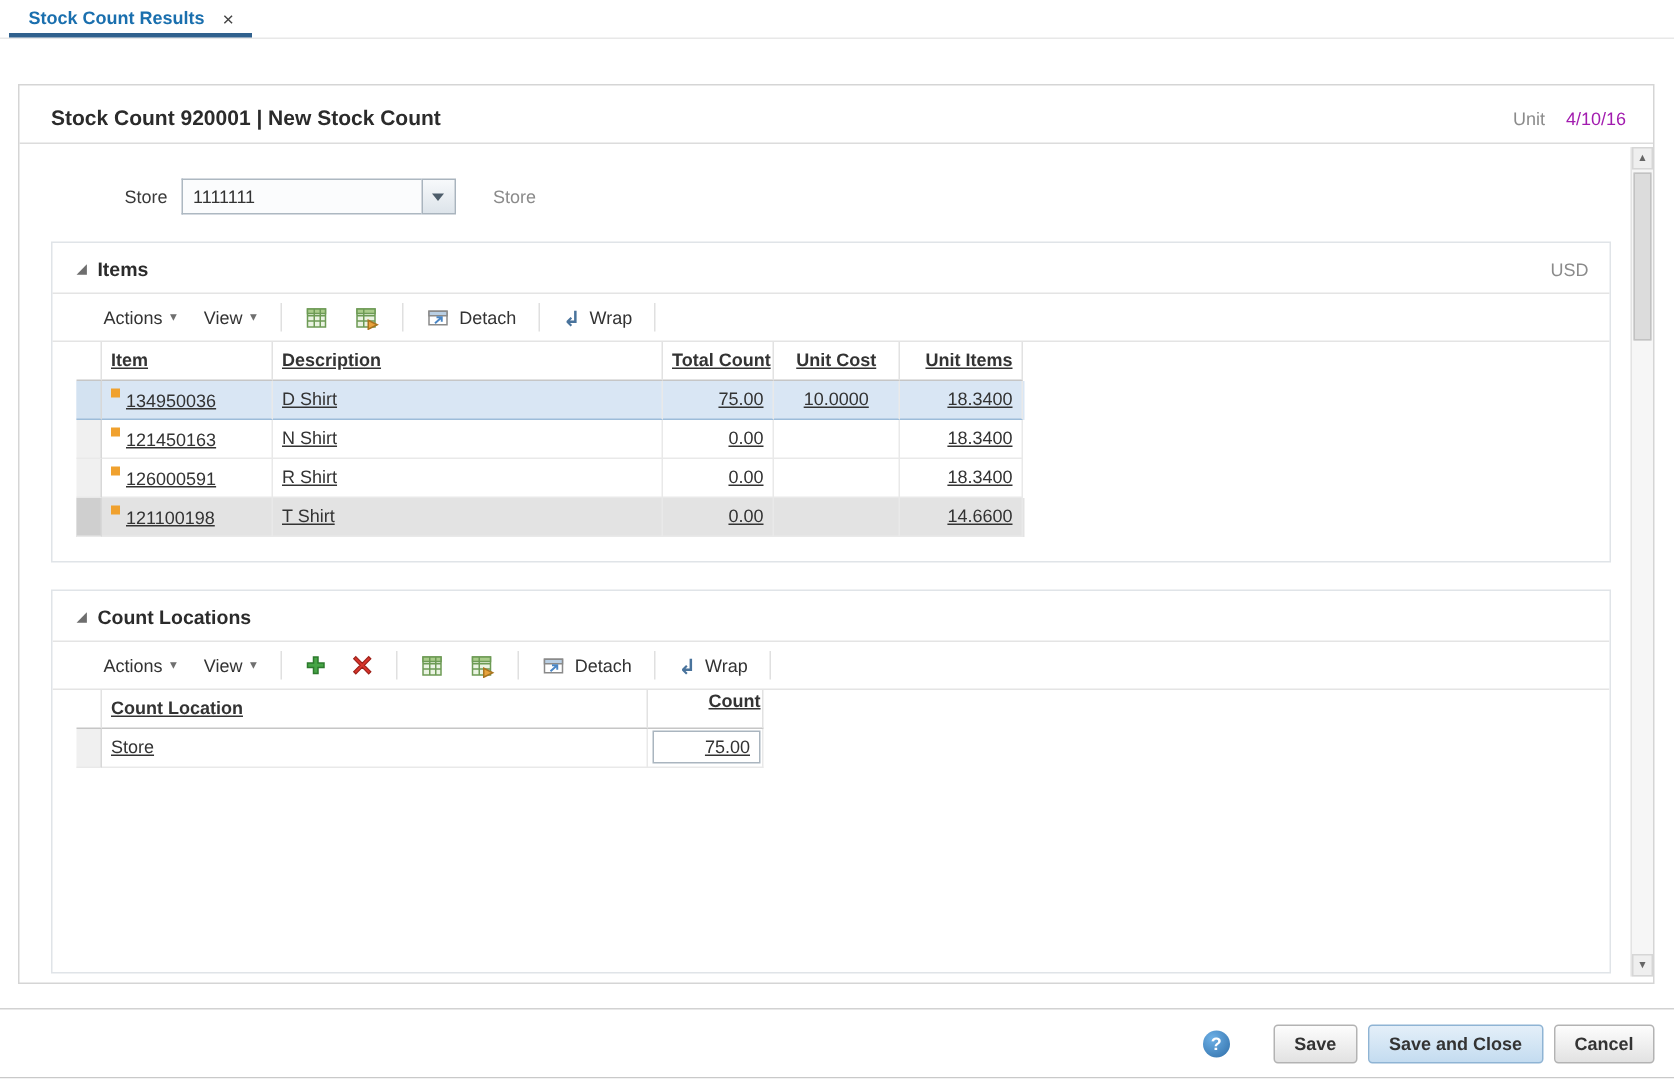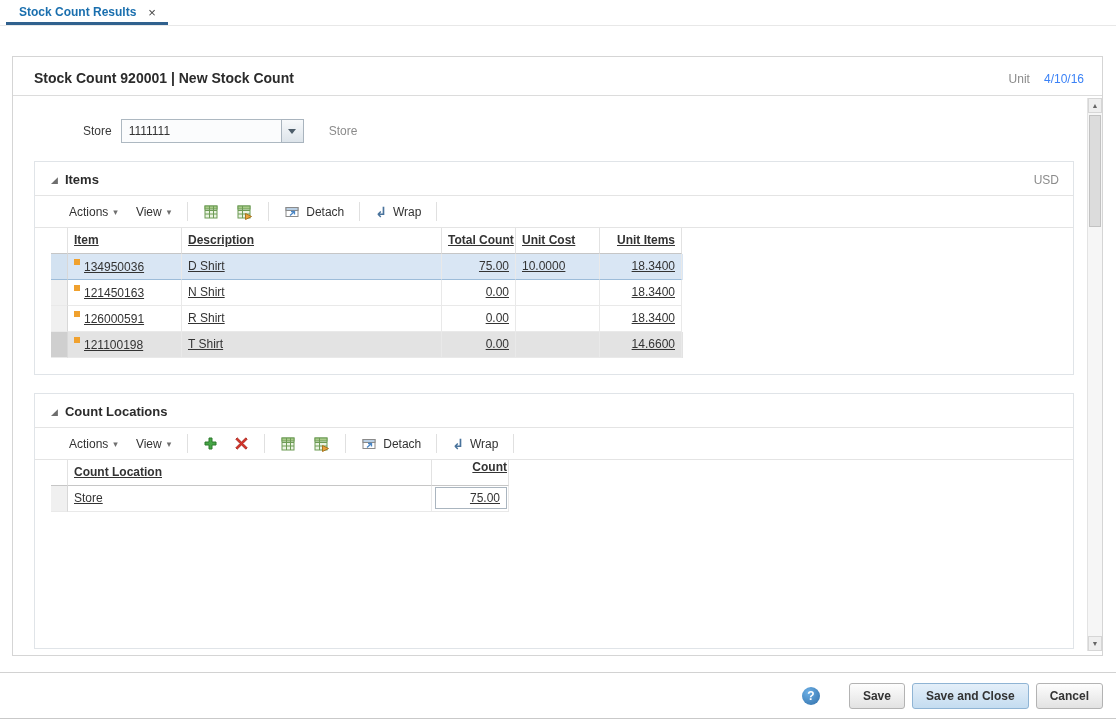--- a/index.html
+++ b/index.html
@@ -25,21 +25,21 @@
     position:relative; margin:30px 13px 16px 12px; height:615px;
     border:1px solid #d5d5d5; background:#fff;
   }
   .title-row {
     display:flex; justify-content:space-between; align-items:baseline;
     padding:13px 16px 9px 21px; border-bottom:1px solid #dcdcdc;
   }
   .page-title { font-size:14px; font-weight:bold; color:#2b2b2b; }
   .title-right { display:flex; gap:14px; align-items:baseline; padding-right:2px; }
   .unit-label { color:#8b8b8b; }
-  .date-label { color:#3b82f6; }
+  .date-label { color:#a21caf; }
 
   
   .store-row { display:flex; align-items:center; margin:23px 0 0 70px; }
   .store-row label { margin-right:9px; color:#3a3a3a; }
   .combo { display:inline-flex; }
   .combo input {
     width:160px; height:24px; border:1px solid #adb8c1; border-right:none;
     background:#fbfcfd; padding:2px 7px; font:inherit; color:#333;
   }
   .combo-btn {
@@ -72,21 +72,21 @@
   .gcell {
     padding:5px 6px; border-right:1px solid #e9e9e9; border-bottom:1px solid #e9e9e9;
     white-space:nowrap; overflow:hidden; height:26px;text-decoration:underline;
   }
   .hrow .gcell { font-weight:bold; border-bottom:1px solid #c6c6c6; border-right:1px solid #e2e2e2; background:#fff; cursor:pointer; }
   .c-sel { width:17px; padding:0; background:#f0f0f0; border-right:1px solid #d8d8d8; }
   .hrow .c-sel { background:#fff; }
   .c-item { width:114px; }
   .c-desc { width:260px; }
   .c-tcount { width:74px; text-align:right; }
-  .c-ucost { width:84px; text-align:left; }
+  .c-ucost { width:84px; text-align:center; }
   .c-uretail { width:82px; text-align:right; }
   .items-grid { width:632px; }
   .loc-grid { width:458px; }
   .c-loc { width:364px; }
   .c-count { width:77px; text-align:right; }
 
   .trow { cursor:pointer; background:#fff; }
   .trow.selected { background:#d9e6f4; }
   .trow.selected .gcell { border-bottom:1px solid #9dbcd9; }
   .trow.selected .c-sel { background:#d3e2f1; }

